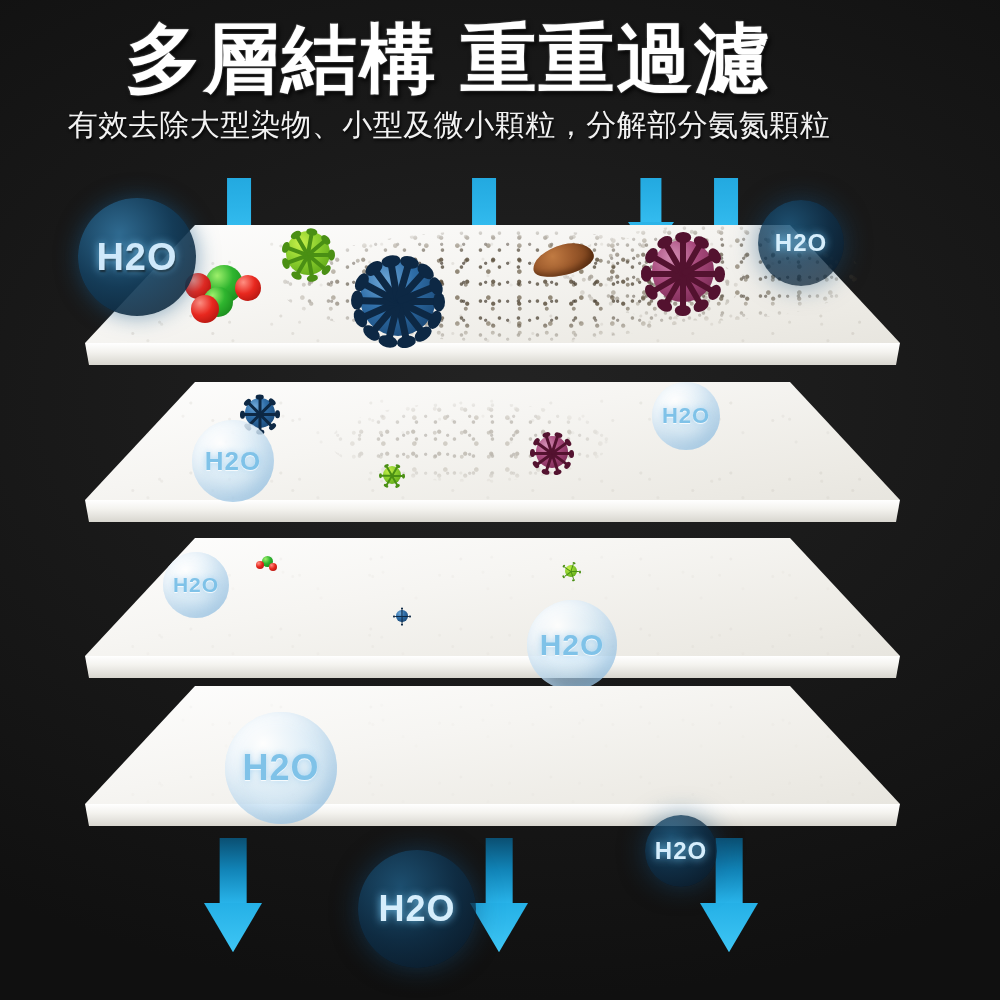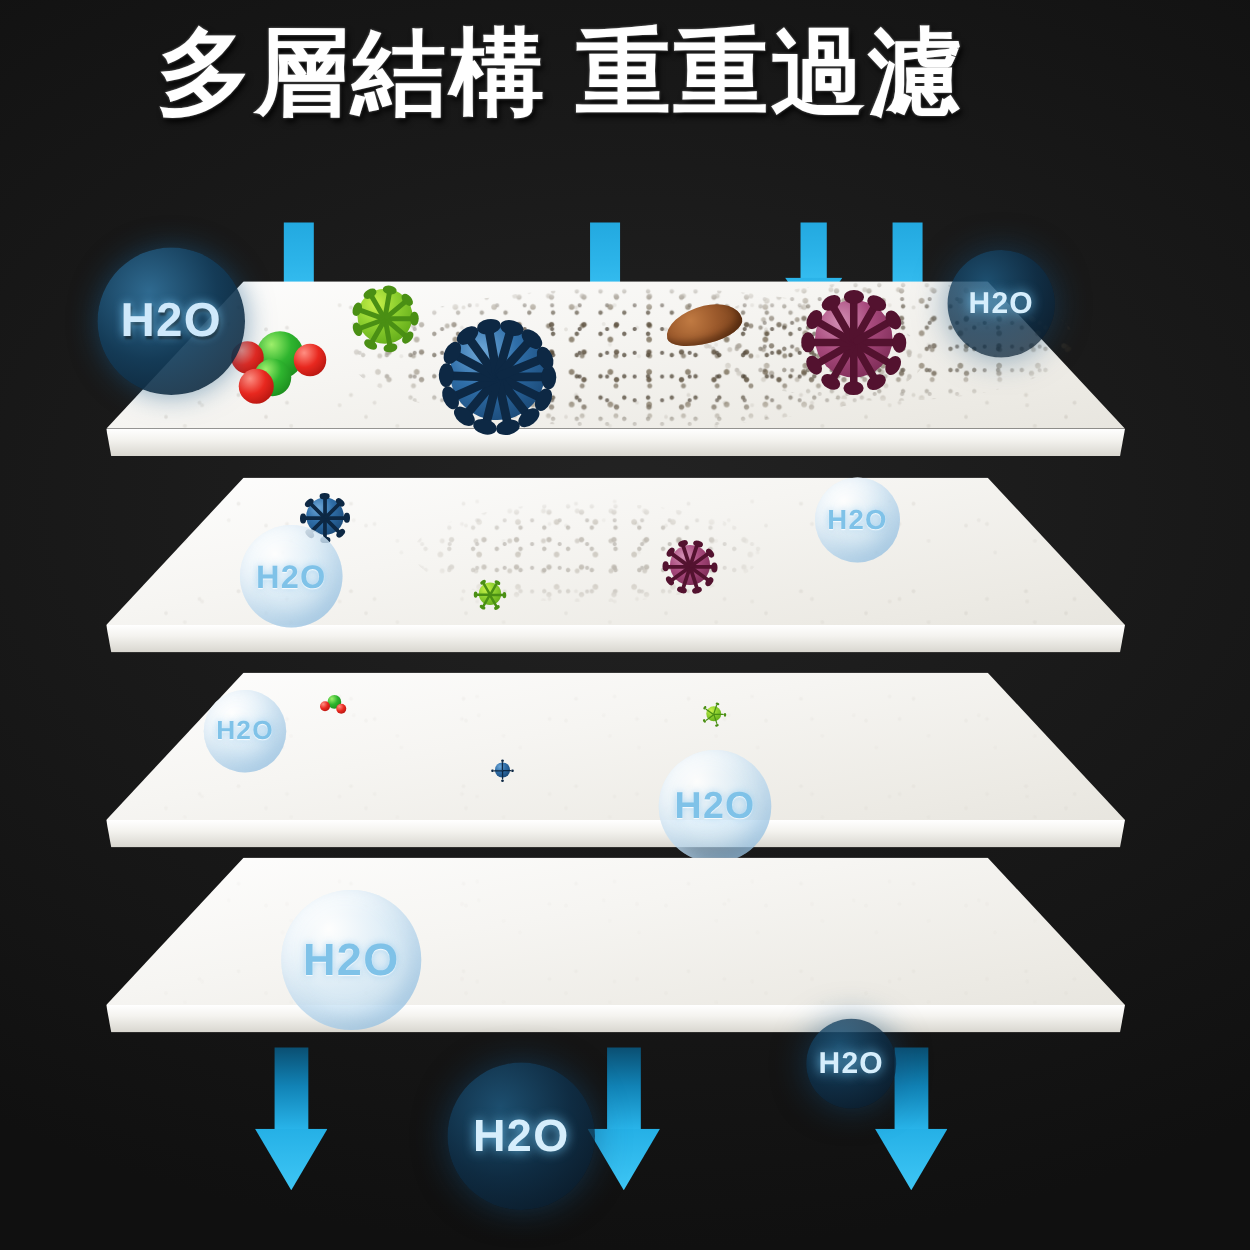--- a/index.html
+++ b/index.html
@@ -152,20 +152,21 @@
     box-shadow:inset -3px -4px 6px rgba(60,28,8,.55);
   }
 </style>
 </head>
 <body>
 
 <div id="stage">
 
   <div class="header">
     <h1 class="title">多層結構 重重過濾</h1>
+    <p class="subtitle">有效去除大型染物、小型及微小顆粒，分解部分氨氮顆粒</p>
   </div>
 
   <div class="arrow" style="left:213px;top:178px;width:52px;height:86px;">
     <div class="shaft"></div>
     <div class="head"></div>
   </div>
   <div class="arrow" style="left:458px;top:178px;width:52px;height:86px;">
     <div class="shaft"></div>
     <div class="head"></div>
   </div>

